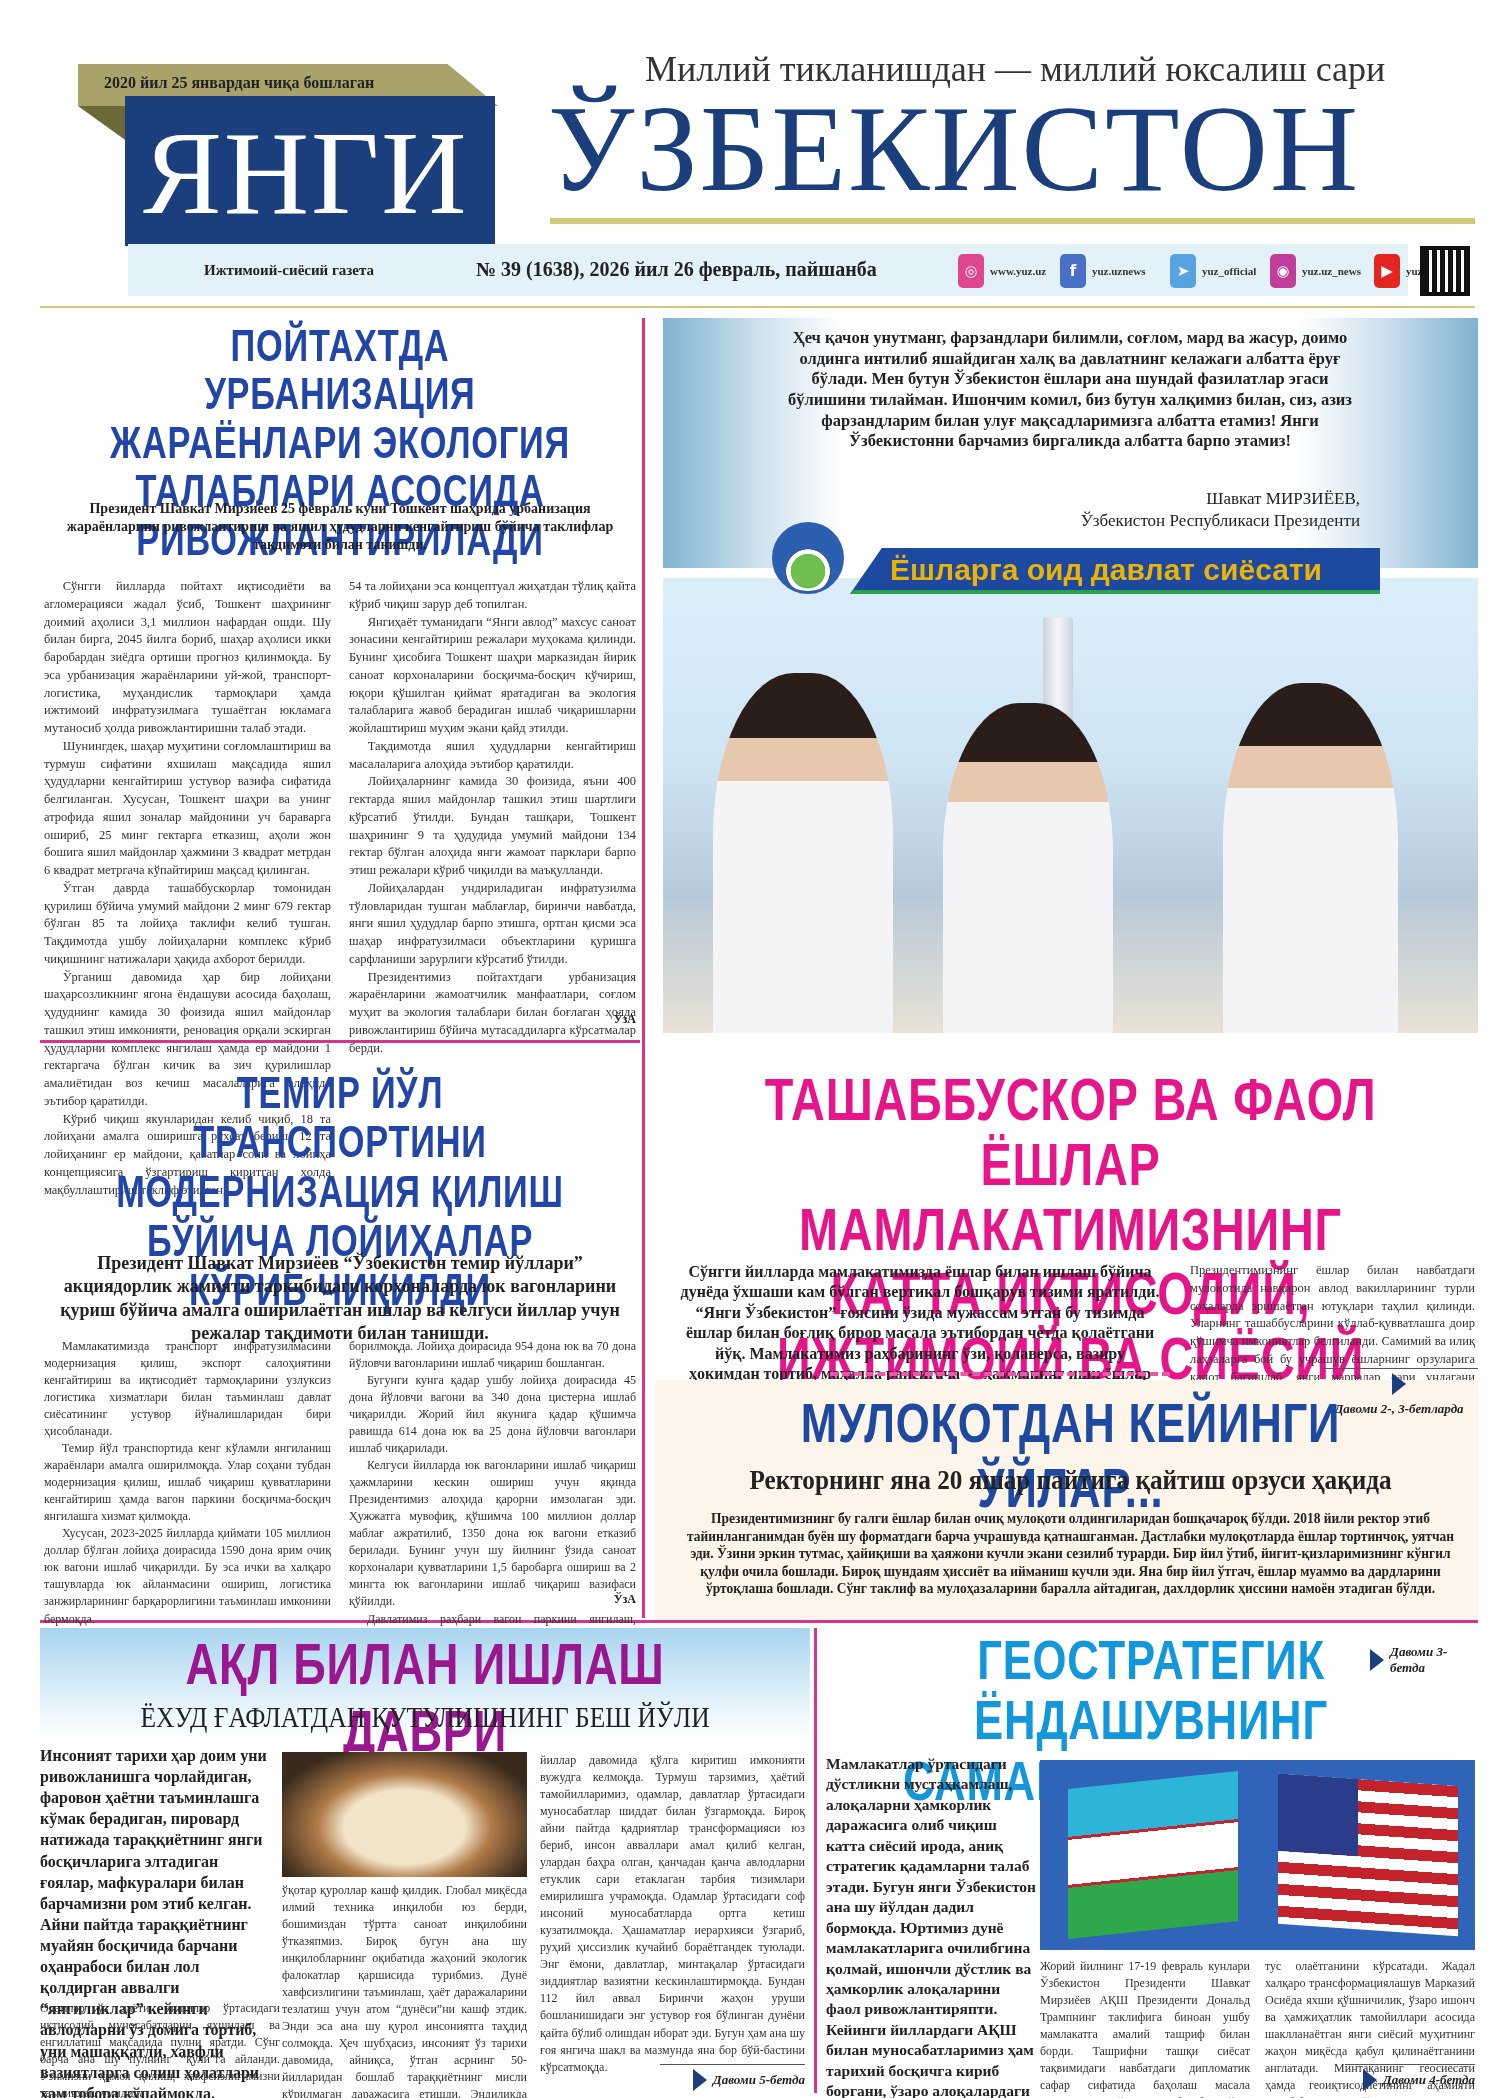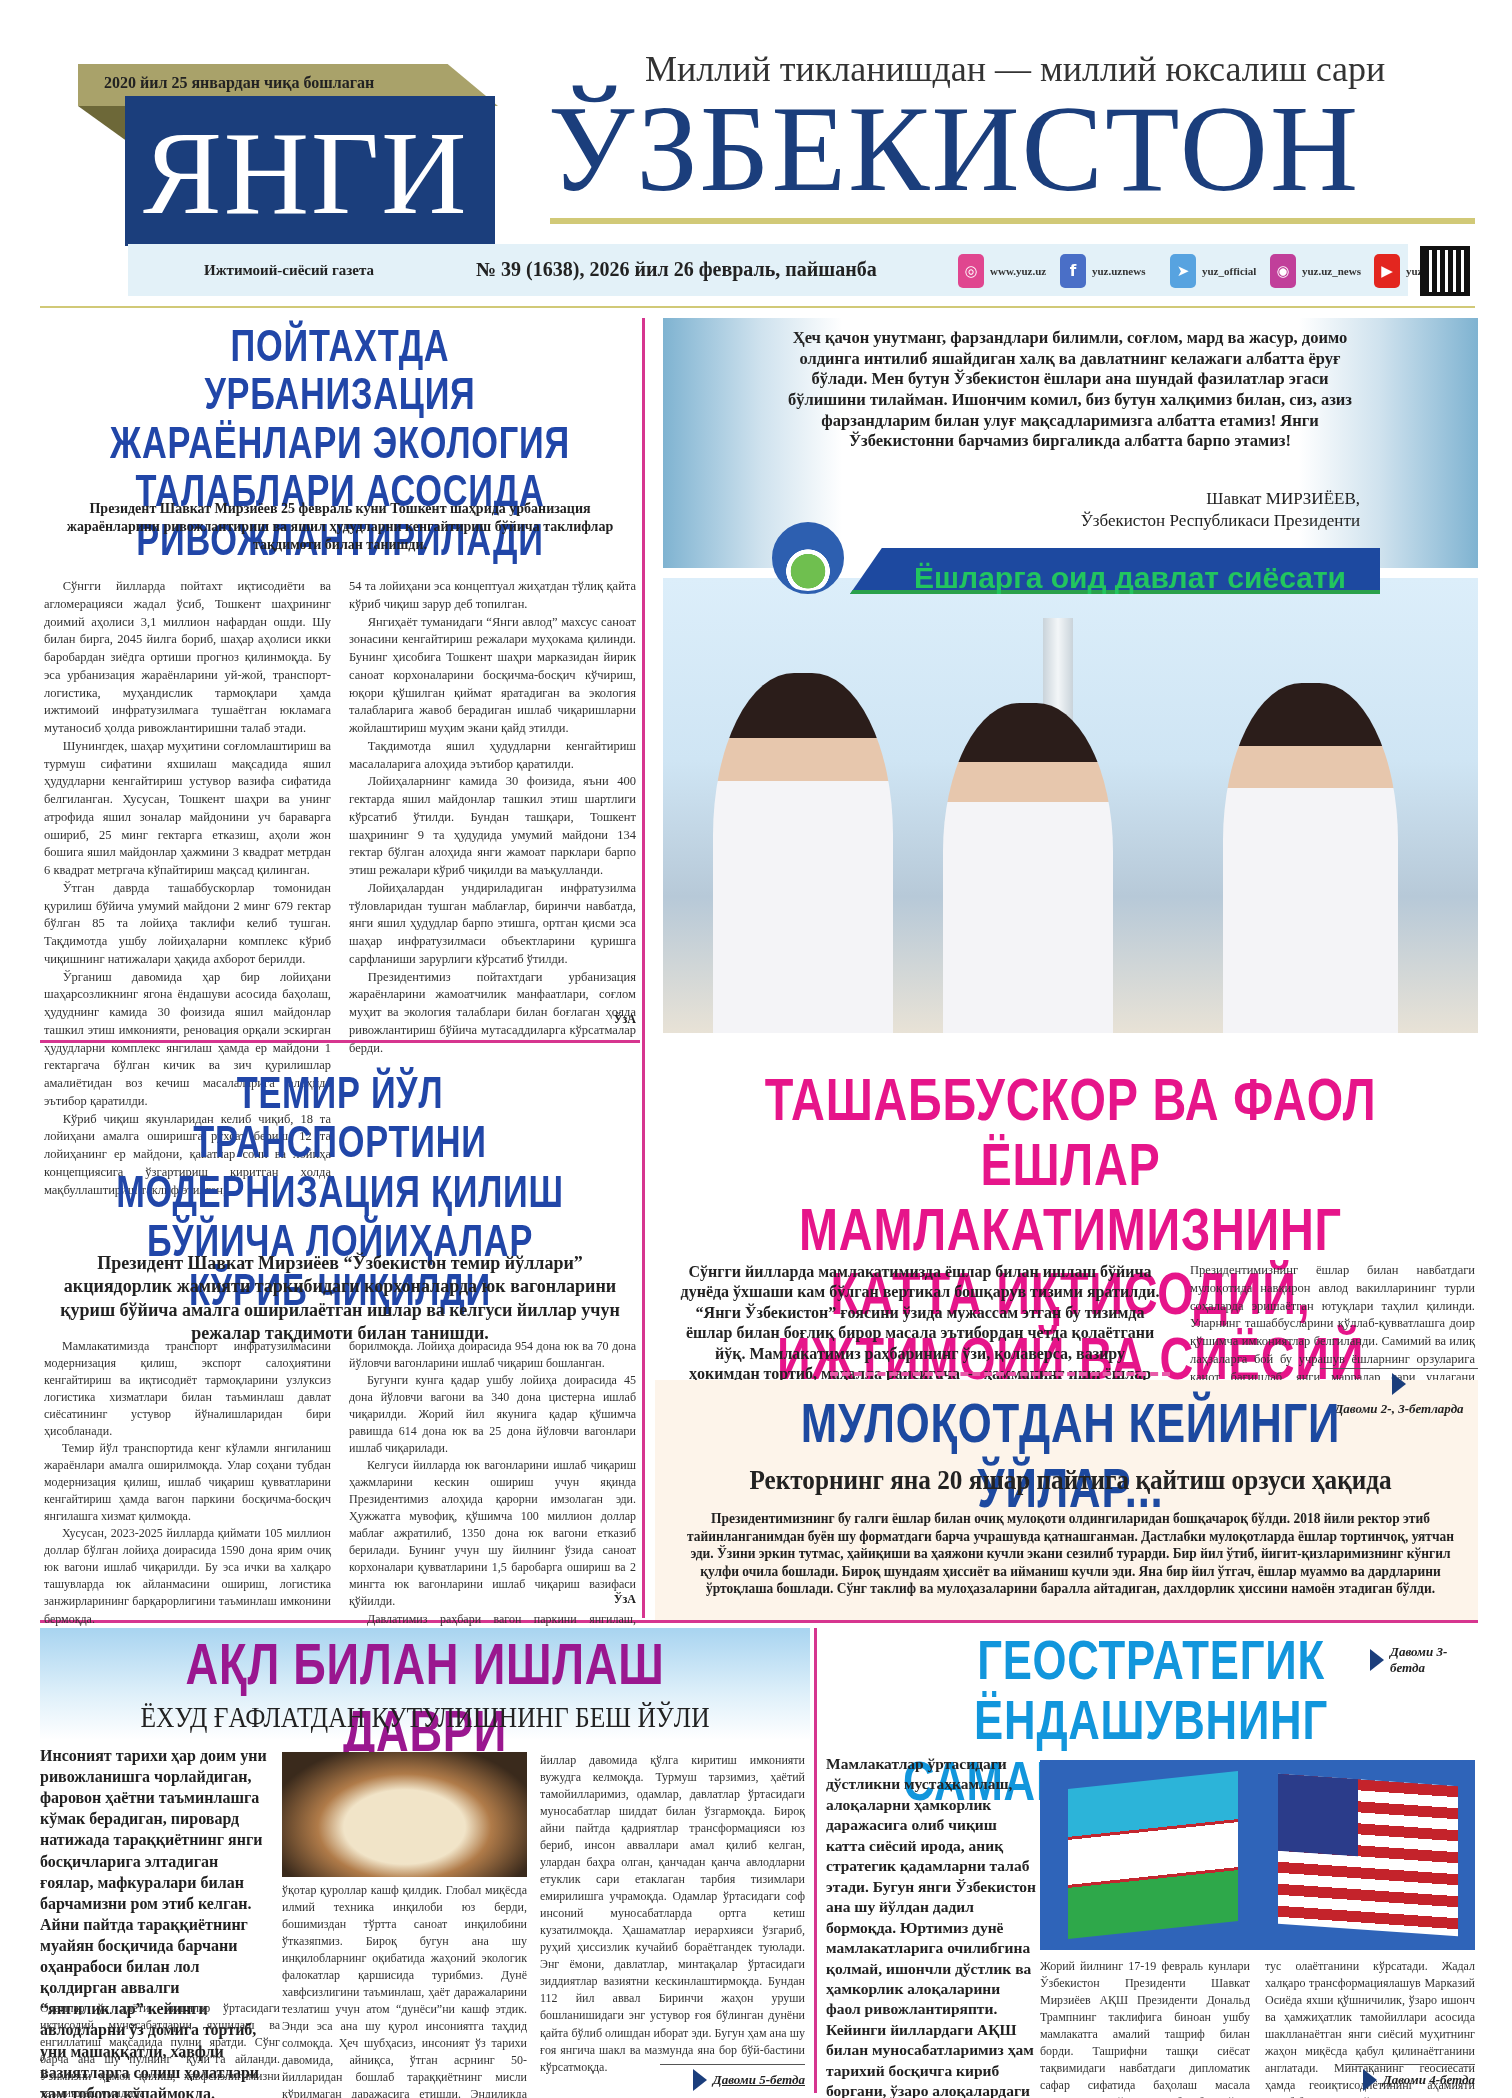--- a/index.html
+++ b/index.html
@@ -32,21 +32,21 @@
   .body-cols p { text-indent: 1.5em; }
   .body-cols .col { flex: 1; }
   .src { font-weight: bold; font-size: 12px; text-align: right; color: #222; }
   .cont { display: flex; align-items: center; justify-content: flex-end; gap: 6px; font-style: italic; font-weight: bold; font-size: 13px; border-top: 1px solid #555; padding-top: 4px; }
   .cont .tri { width: 0; height: 0; border-top: 11px solid transparent; border-bottom: 11px solid transparent; border-left: 14px solid #1b3e7c; }
   
   .quote-bg { left: 663px; top: 318px; width: 815px; height: 250px; background: linear-gradient(90deg, #7fb3d1 0%, #cfe2ee 12%, #fff 22%, #fff 78%, #cfe2ee 88%, #7fb3d1 100%); }
   .quote-text { left: 780px; top: 328px; width: 580px; text-align: center; font-size: 16.5px; font-weight: bold; line-height: 1.25; color: #222; }
   .quote-sign { left: 900px; top: 488px; width: 460px; text-align: right; font-size: 17px; line-height: 1.3; color: #222; }
   .youth-banner { left: 850px; top: 548px; width: 530px; height: 46px; background: #1d49a0; clip-path: polygon(6% 0, 100% 0, 100% 100%, 0 100%); border-bottom: 4px solid #2aa14b; }
-  .youth-banner span { position: absolute; left: 64px; top: 5px; font-family: "Liberation Sans", sans-serif; font-size: 30px; font-weight: bold; color: #22c55e; margin-top: 8px; }
+  .youth-banner span { position: absolute; left: 40px; top: 5px; font-family: "Liberation Sans", sans-serif; font-size: 30px; font-weight: bold; color: #eab308; }
   .youth-logo { left: 772px; top: 522px; width: 72px; height: 72px; border-radius: 50%; background: radial-gradient(circle at 50% 70%, #6fbf4f 0 30%, #fff 31% 38%, #2d5fb0 39%); border: 3px solid #2d5fb0; }
   .photo { left: 663px; top: 578px; width: 815px; height: 455px; background: linear-gradient(180deg, #dceefa 0%, #cfe5f4 40%, #b7c9d8 70%, #e8e2d6 100%); overflow: hidden; }
   .person { position: absolute; bottom: 0; border-radius: 45% 45% 0 0; background: linear-gradient(180deg, #2b1d1a 0 18%, #e7c7ad 18% 30%, #f4f4f7 30%); }
   .tower { position: absolute; left: 380px; top: 40px; width: 30px; height: 360px; background: linear-gradient(90deg, #c9d3da, #f3f6f8, #c9d3da); }
   
   .mag-hl { left: 663px; top: 1068px; width: 815px; font-size: 60px; line-height: 1.08; color: #e6158a; }
   .mag-deck { left: 680px; top: 1262px; width: 480px; text-align: center; font-size: 16px; font-weight: bold; line-height: 1.28; color: #222; }
   .mag-side { left: 1190px; top: 1262px; width: 285px; font-size: 12.5px; line-height: 1.42; text-align: justify; color: #333; }
   .dash { left: 830px; top: 1372px; width: 340px; height: 0; border-top: 4px dashed #e85aa9; }
   .cont1 { left: 1320px; top: 1368px; width: 158px; flex-direction: column; }
@@ -57,21 +57,21 @@
   .cont2 { left: 1370px; top: 1592px; width: 108px; border-top: none; margin-top: 48px; }
   
   .akl-bg { left: 40px; top: 1628px; width: 770px; height: 112px; background: linear-gradient(180deg, #a8d4f0 0%, #dff0fa 60%, #fff 100%); }
   .akl-hl { left: 40px; top: 1630px; width: 770px; font-size: 58px; color: #9a178f; }
   .akl-sub { left: 40px; top: 1700px; width: 770px; text-align: center; font-size: 30px; color: #222; transform: scaleX(0.85); }
   .akl-lead { left: 40px; top: 1745px; width: 232px; font-size: 16px; font-weight: bold; line-height: 1.32; color: #222; }
   .akl-body1 { left: 40px; top: 2000px; width: 240px; font-size: 12px; line-height: 1.42; text-align: justify; color: #333; }
   .books { left: 282px; top: 1752px; width: 245px; height: 125px; background: radial-gradient(ellipse at 50% 60%, #f1e4c8 0 35%, #b07b49 50%, #3a2a1c 80%); }
   .akl-col2 { left: 282px; top: 1882px; width: 245px; font-size: 12px; line-height: 1.42; text-align: justify; color: #333; }
   .akl-col3 { left: 540px; top: 1752px; width: 265px; font-size: 12px; line-height: 1.42; text-align: justify; color: #333; }
-  .cont3 { left: 660px; top: 2064px; width: 145px; text-decoration: underline; }
+  .cont3 { left: 660px; top: 2064px; width: 145px; }
   .geo-hl { left: 826px; top: 1630px; width: 650px; font-size: 56px; line-height: 1.08; color: #1296dc; }
   .geo-lead { left: 826px; top: 1754px; width: 210px; font-size: 15.5px; font-weight: bold; line-height: 1.32; color: #222; }
   .flags { left: 1040px; top: 1760px; width: 435px; height: 190px; background: #2f64b9; }
   .flag-uz { position: absolute; left: 28px; top: 20px; width: 170px; height: 150px; background: linear-gradient(180deg, #2cb4d9 0 32%, #c3262f 32% 34%, #fff 34% 64%, #c3262f 64% 66%, #2ea84a 66%); transform: skewY(-6deg); }
   .flag-us { position: absolute; left: 238px; top: 20px; width: 180px; height: 150px; background: repeating-linear-gradient(180deg, #c4232b 0 11px, #fff 11px 22px); transform: skewY(4deg); }
   .flag-us::before { content: ""; position: absolute; left: 0; top: 0; width: 80px; height: 77px; background: #2b3c8a; }
   .geo-col1 { left: 1040px; top: 1958px; width: 210px; font-size: 12px; line-height: 1.42; text-align: justify; color: #333; }
   .geo-col2 { left: 1265px; top: 1958px; width: 210px; font-size: 12px; line-height: 1.42; text-align: justify; color: #333; }
   .cont4 { left: 1345px; top: 2064px; width: 130px; }
 </style>

